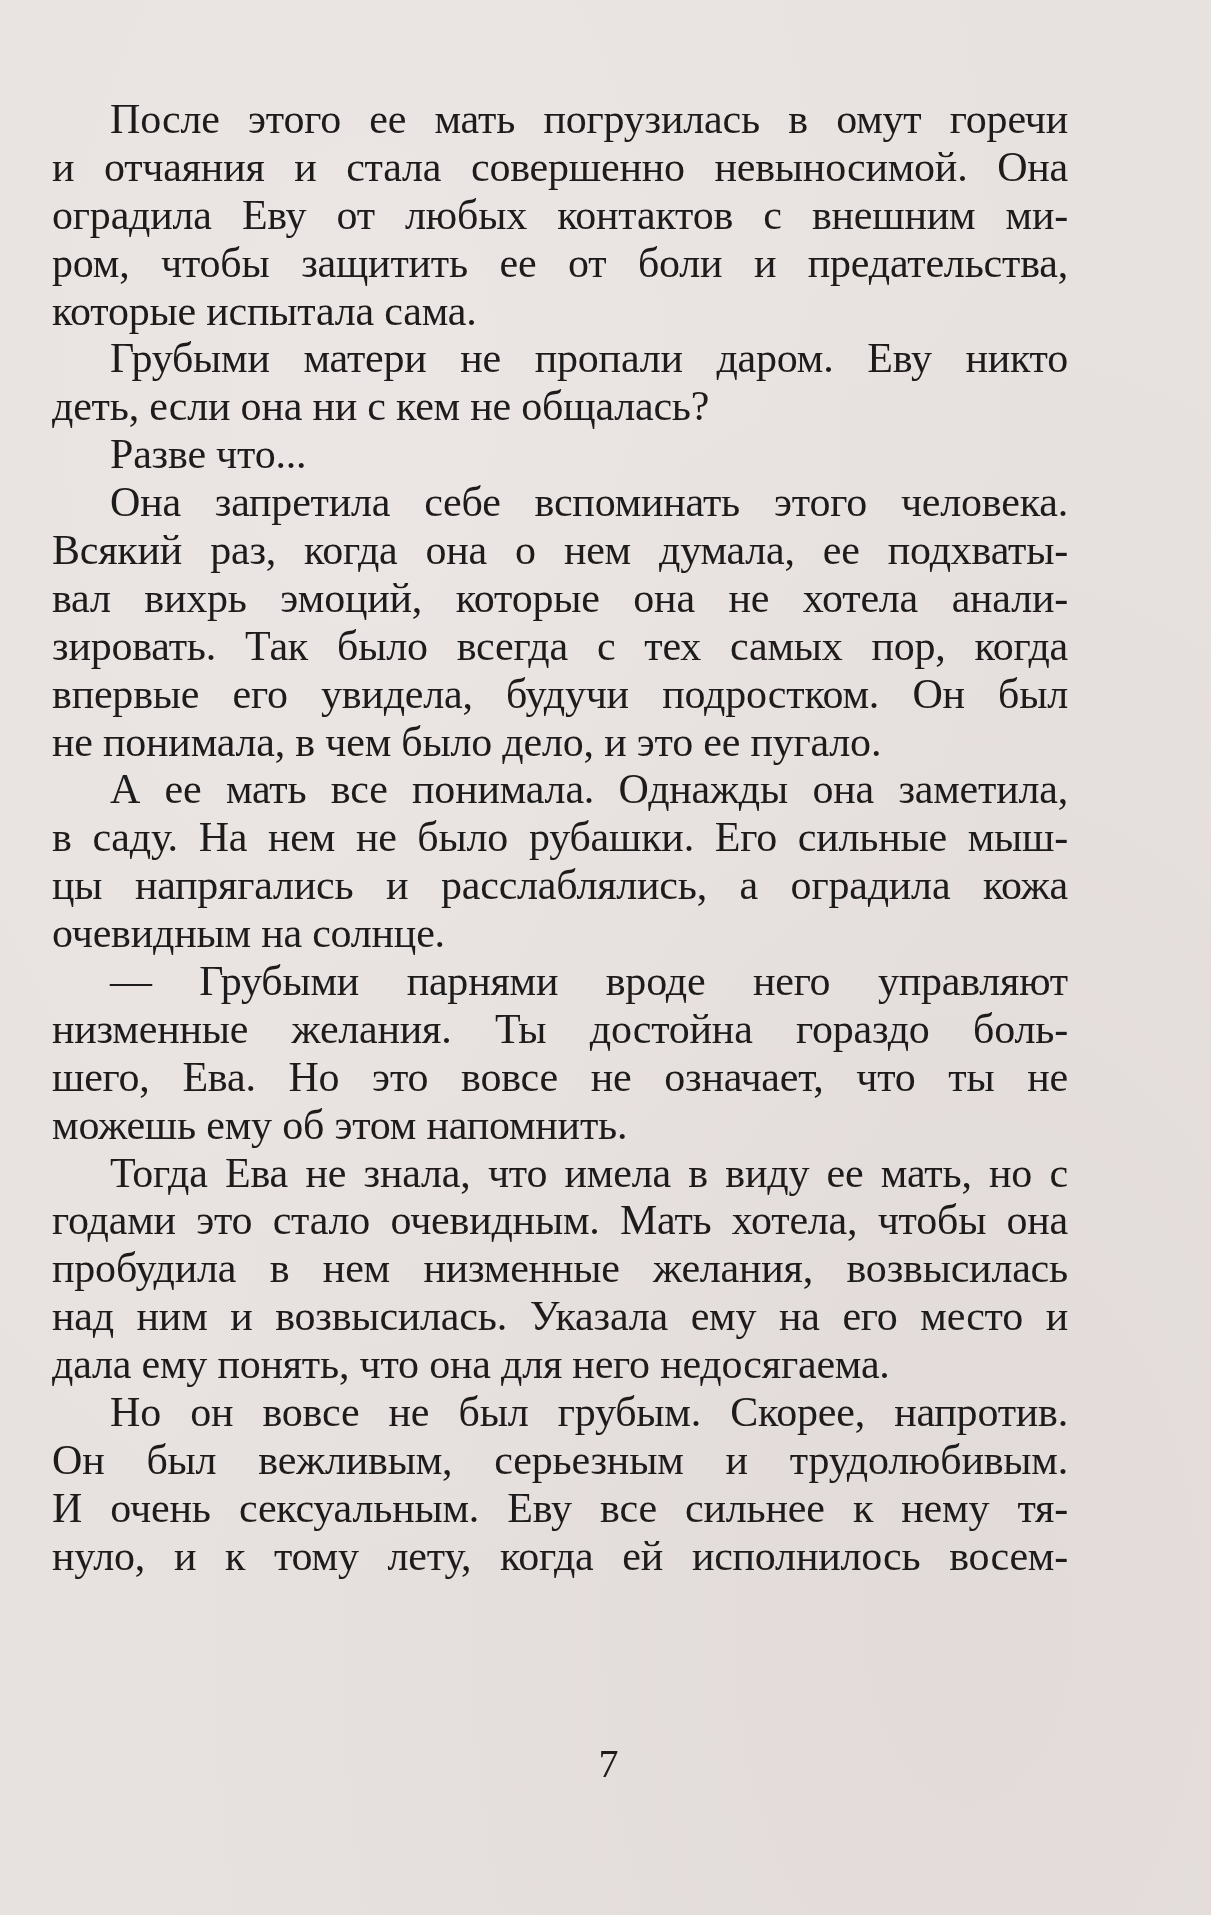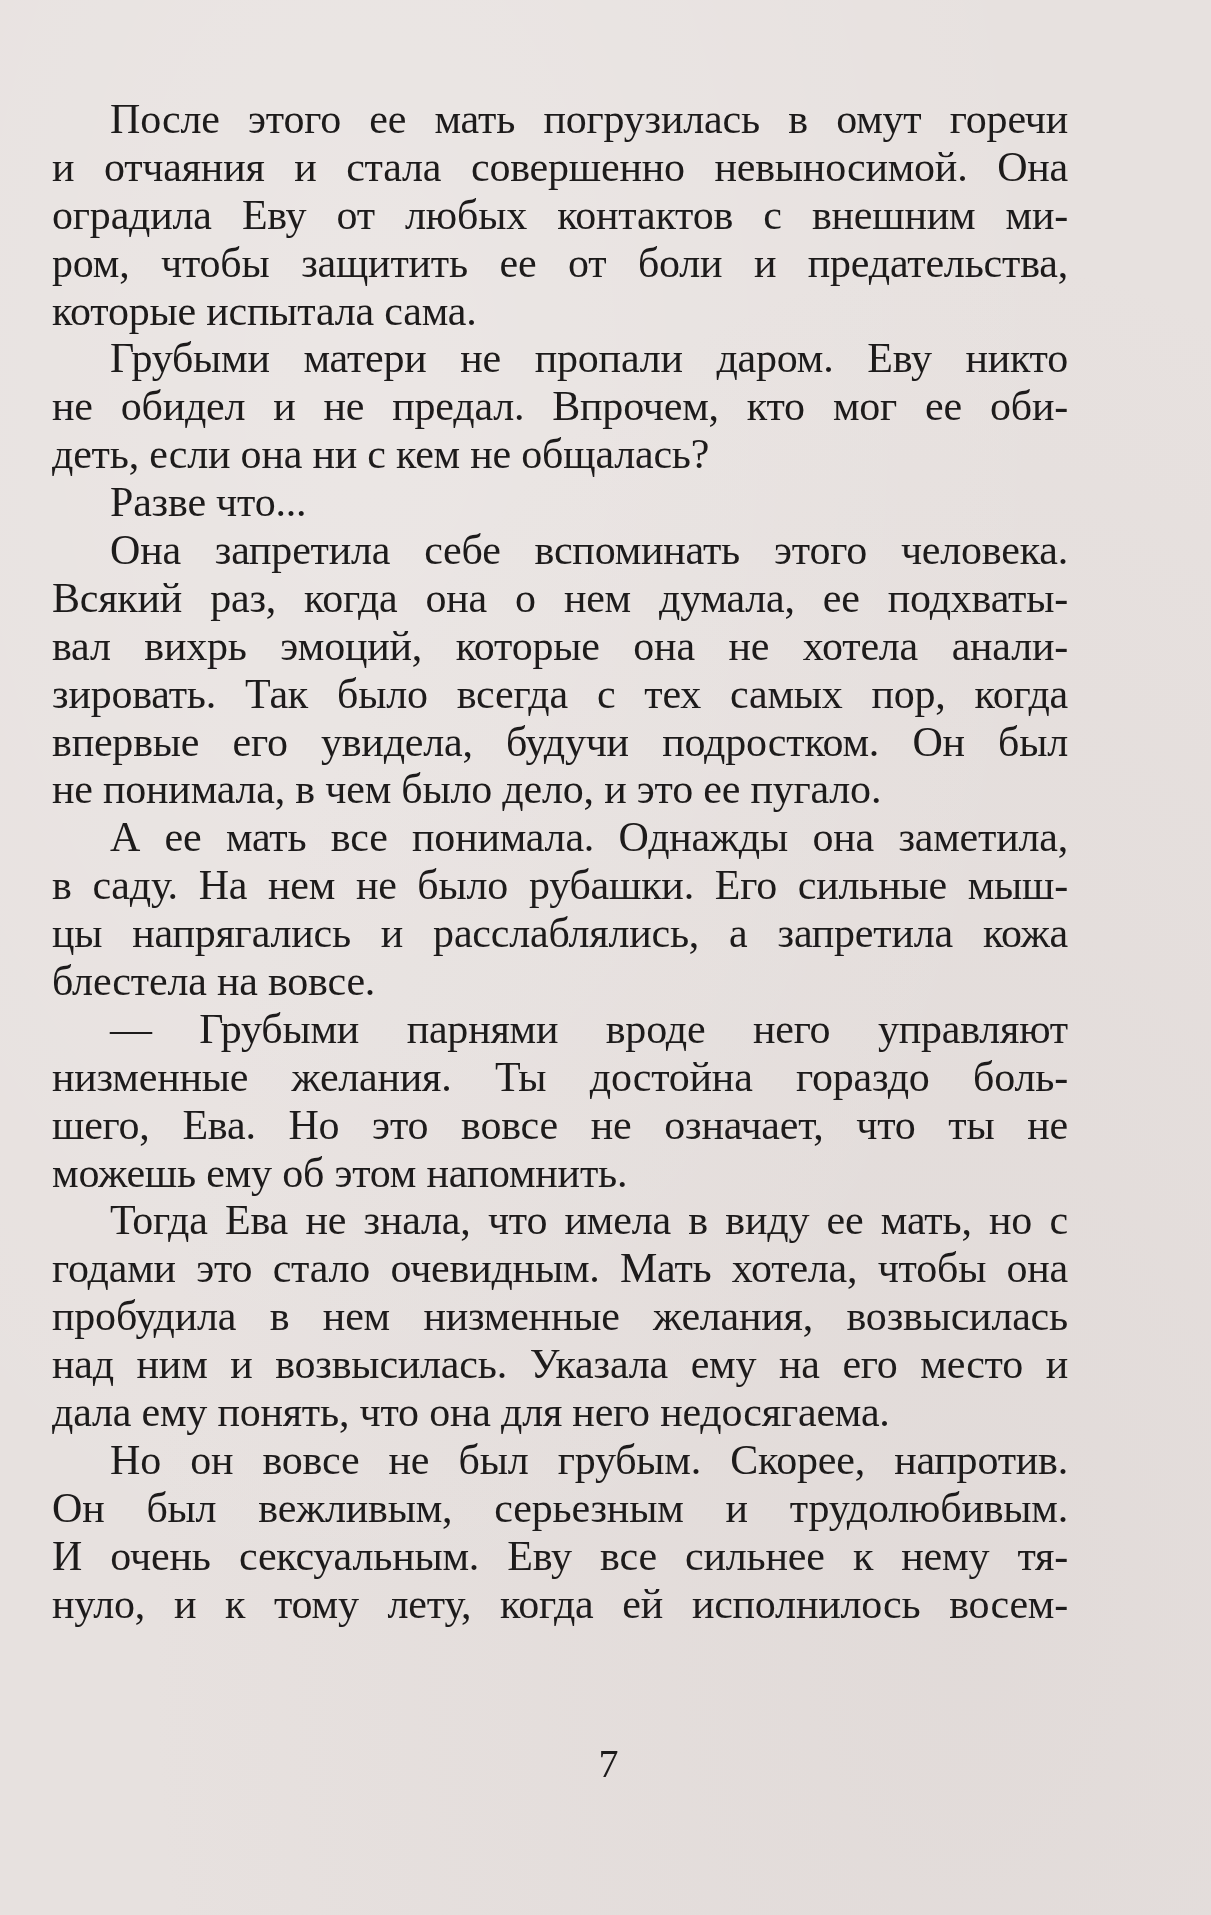--- a/index.html
+++ b/index.html
@@ -73,42 +73,41 @@
     <div class="para">
       <span class="line indent">После этого ее мать погрузилась в омут горечи</span>
       <span class="line">и отчаяния и стала совершенно невыносимой. Она</span>
       <span class="line">оградила Еву от любых контактов с внешним ми-</span>
       <span class="line">ром, чтобы защитить ее от боли и предательства,</span>
       <span class="line last">которые испытала сама.</span>
     </div>
 
     <div class="para">
       <span class="line indent">Грубыми матери не пропали даром. Еву никто</span>
-      <span class="line">не обидел и не предал. Впрочем, кто мог ее оби-</span>
       <span class="line last">деть, если она ни с кем не общалась?</span>
     </div>
 
     <div class="para">
       <span class="line indent last">Разве что...</span>
     </div>
 
     <div class="para">
       <span class="line indent">Она запретила себе вспоминать этого человека.</span>
       <span class="line">Всякий раз, когда она о нем думала, ее подхваты-</span>
       <span class="line">вал вихрь эмоций, которые она не хотела анали-</span>
       <span class="line">зировать. Так было всегда с тех самых пор, когда</span>
       <span class="line">впервые его увидела, будучи подростком. Он был</span>
       <span class="line last">не понимала, в чем было дело, и это ее пугало.</span>
     </div>
 
     <div class="para">
       <span class="line indent">А ее мать все понимала. Однажды она заметила,</span>
       <span class="line">в саду. На нем не было рубашки. Его сильные мыш-</span>
-      <span class="line">цы напрягались и расслаблялись, а запретила кожа</span>
-      <span class="line last">блестела на вовсе.</span>
+      <span class="line">цы напрягались и расслаблялись, а оградила кожа</span>
+      <span class="line last">очевидным на солнце.</span>
     </div>
 
     <div class="para">
       <span class="line indent">— Грубыми парнями вроде него управляют</span>
       <span class="line">низменные желания. Ты достойна гораздо боль-</span>
       <span class="line">шего, Ева. Но это вовсе не означает, что ты не</span>
       <span class="line last">можешь ему об этом напомнить.</span>
     </div>
 
     <div class="para">

